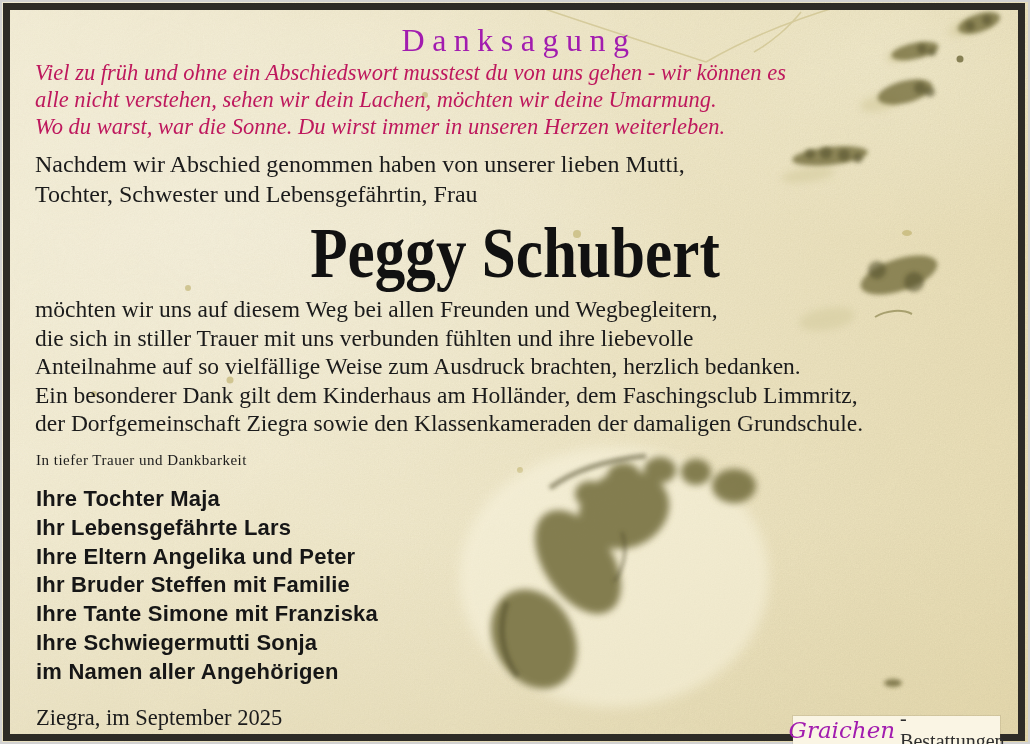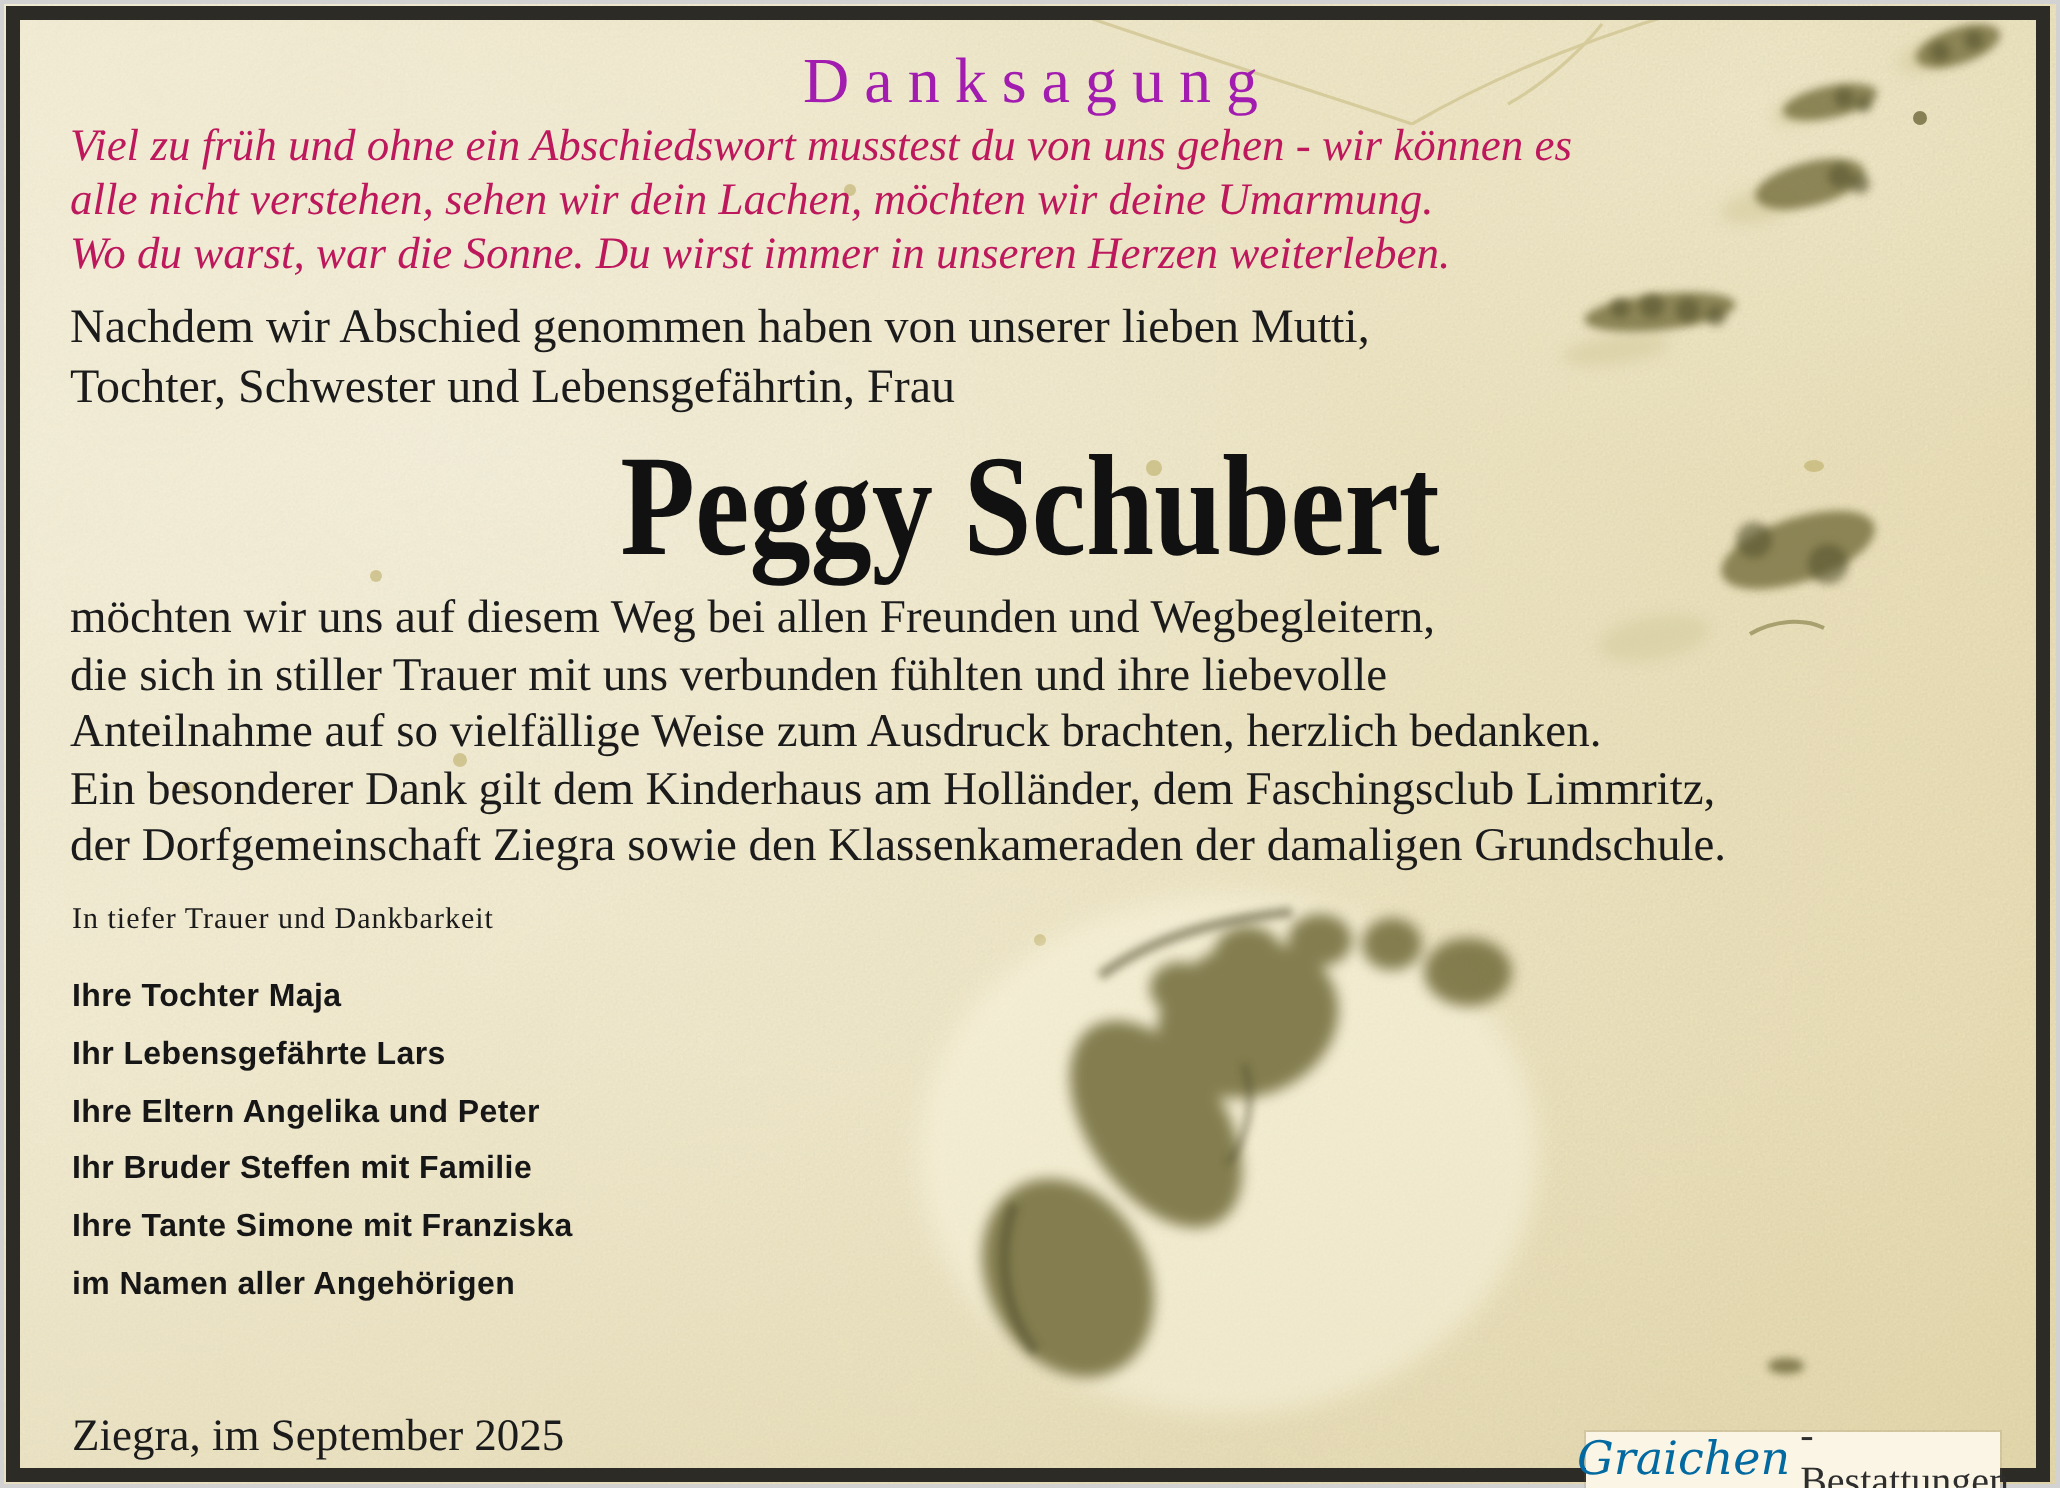--- a/index.html
+++ b/index.html
@@ -38,31 +38,31 @@
   .deceased-name {
     top:213px; left:0; right:0; text-align:center;
     font-size:72px; line-height:80px; font-weight:bold; color:#111;
   }
   .deceased-name .condensed { display:inline-block; transform:scaleX(0.85); transform-origin:50% 50%; }
   .thanks { top:295px; left:35px; font-size:23.5px; line-height:28.5px; }
   .closing { top:452px; left:36px; font-size:15px; letter-spacing:0.5px; }
   .mourners {
     top:485px; left:36px;
     font-family:"Liberation Sans","DejaVu Sans",sans-serif; font-weight:bold;
-    font-size:16px; line-height:28.8px; letter-spacing:0.2px; color:#161616;
+    font-size:22px; line-height:28.8px; letter-spacing:0.2px; color:#161616;
   }
   .dateline { top:705px; left:36px; font-size:22.5px; }
 
   .publisher {
     position:absolute; left:793px; top:716px; width:207px; height:28px; z-index:9;
     background:#faf5e4; display:flex; align-items:center; justify-content:center;
     box-shadow:0 0 0 1px rgba(120,110,80,0.15);
   }
   .publisher .script {
-    font-style:italic; font-size:23px; color:#0369a1;
+    font-style:italic; font-size:23px; color:#a21caf;
     font-family:"DejaVu Serif",serif; margin-right:5px;
   }
   .publisher .suffix { font-size:20px; color:#2e2e2e; }
 </style>
 </head>
 <body>
 
 <div class="poster">
 
   <div class="sand">
@@ -197,20 +197,21 @@
   </div>
 
   <div class="block closing">In tiefer Trauer und Dankbarkeit</div>
 
   <div class="block mourners">
     <div class="line">Ihre Tochter Maja</div>
     <div class="line">Ihr Lebensgefährte Lars</div>
     <div class="line">Ihre Eltern Angelika und Peter</div>
     <div class="line">Ihr Bruder Steffen mit Familie</div>
     <div class="line">Ihre Tante Simone mit Franziska</div>
+    <div class="line">Ihre Schwiegermutti Sonja</div>
     <div class="line">im Namen aller Angehörigen</div>
   </div>
 
   <div class="block dateline">Ziegra, im September 2025</div>
 
   <div class="frame"></div>
 
   <div class="publisher">
     <span class="script">Graichen</span>
     <span class="suffix">- Bestattungen</span>

